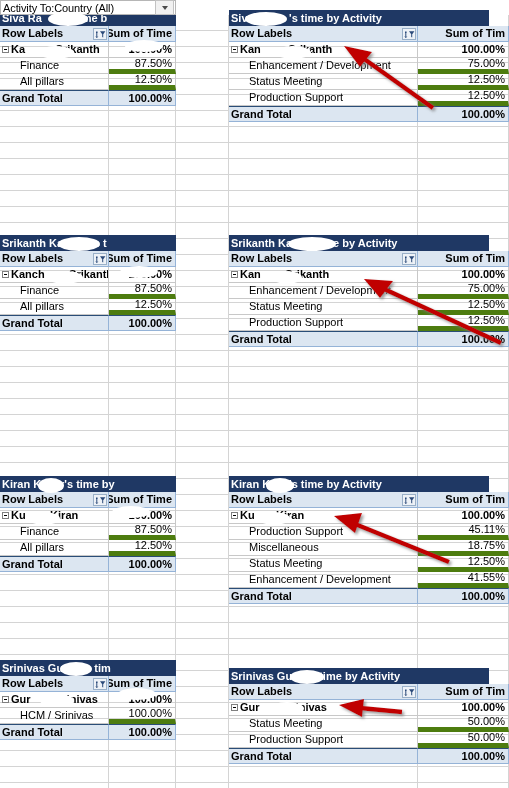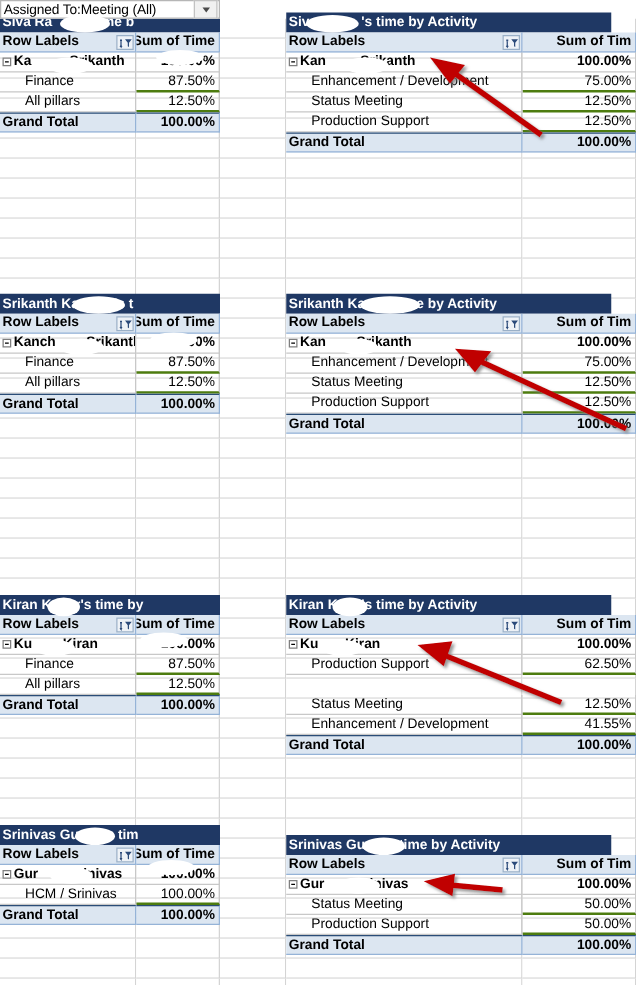--- a/index.html
+++ b/index.html
@@ -81,21 +81,21 @@
     overflow:hidden;
     display:flex;align-items:center;
     position:relative;
   }
   .p-cell-val{
     box-sizing:border-box;
     height:16px;line-height:15px;
     padding-right:3px;
     text-align:right;
     border-right:1px solid #c8c8c8;
-    border-bottom:2px solid #4d7c0f;
+    border-bottom:5px solid #4d7c0f;
     overflow:hidden;
     display:flex;align-items:center;justify-content:flex-end;
   }
 
   
   .p-head .p-cell-label,
   .p-head .p-cell-val{
     background:#dce6f1;
     font-weight:bold;
     border-bottom:1px solid #95b3d7;
@@ -600,21 +600,25 @@
       </div>
       <div class="p-row lvl1" style="top:32px;">
         <div class="p-cell-label" style="width:189px;">
           <span class="expander"></span>
           <span>Ku&nbsp;&nbsp;&nbsp;&nbsp;&nbsp;, Kiran</span>
         </div>
         <div class="p-cell-val" style="width:91px;">100.00%</div>
       </div>
       <div class="p-row lvl2" style="top:48px;">
         <div class="p-cell-label" style="width:189px;">Production Support</div>
-        <div class="p-cell-val" style="width:91px;">62.50%</div>
+        <div class="p-cell-val" style="width:91px;">45.11%</div>
+      </div>
+      <div class="p-row lvl2" style="top:64px;">
+        <div class="p-cell-label" style="width:189px;">Miscellaneous</div>
+        <div class="p-cell-val" style="width:91px;">18.75%</div>
       </div>
       <div class="p-row lvl2" style="top:80px;">
         <div class="p-cell-label" style="width:189px;">Status Meeting</div>
         <div class="p-cell-val" style="width:91px;">12.50%</div>
       </div>
       <div class="p-row lvl2" style="top:96px;">
         <div class="p-cell-label" style="width:189px;">Enhancement / Development</div>
         <div class="p-cell-val" style="width:91px;">41.55%</div>
       </div>
       <div class="p-row gt" style="top:112px;">
@@ -700,21 +704,21 @@
     <div class="redact" style="left:258px;top:512px;width:32px;height:13px;"></div>
     <div class="redact" style="left:40px;top:694px;width:34px;height:13px;"></div>
     <div class="redact" style="left:270px;top:702px;width:34px;height:13px;"></div>
     <div class="redact" style="left:125px;top:40px;width:38px;height:12px;"></div>
     <div class="redact" style="left:120px;top:266px;width:38px;height:12px;"></div>
     <div class="redact" style="left:112px;top:506px;width:38px;height:12px;"></div>
     <div class="redact" style="left:118px;top:688px;width:38px;height:12px;"></div>
   </div>
 
 <div id="filter-bar">
-  <span class="f-label">Assigned To:Meeting  (All)</span>
+  <span class="f-label">Activity To:Country  (All)</span>
   <span class="f-drop">
     <span class="caret"></span>
   </span>
 </div>
 
 <svg id="arrows" viewBox="0 0 509 788">
   <defs>
     <filter id="ashadow" x="-40%" y="-40%" width="200%" height="200%">
       <feDropShadow dx="2" dy="2" stdDeviation="1.4" flood-color="#777" flood-opacity="0.75"></feDropShadow>
     </filter>

